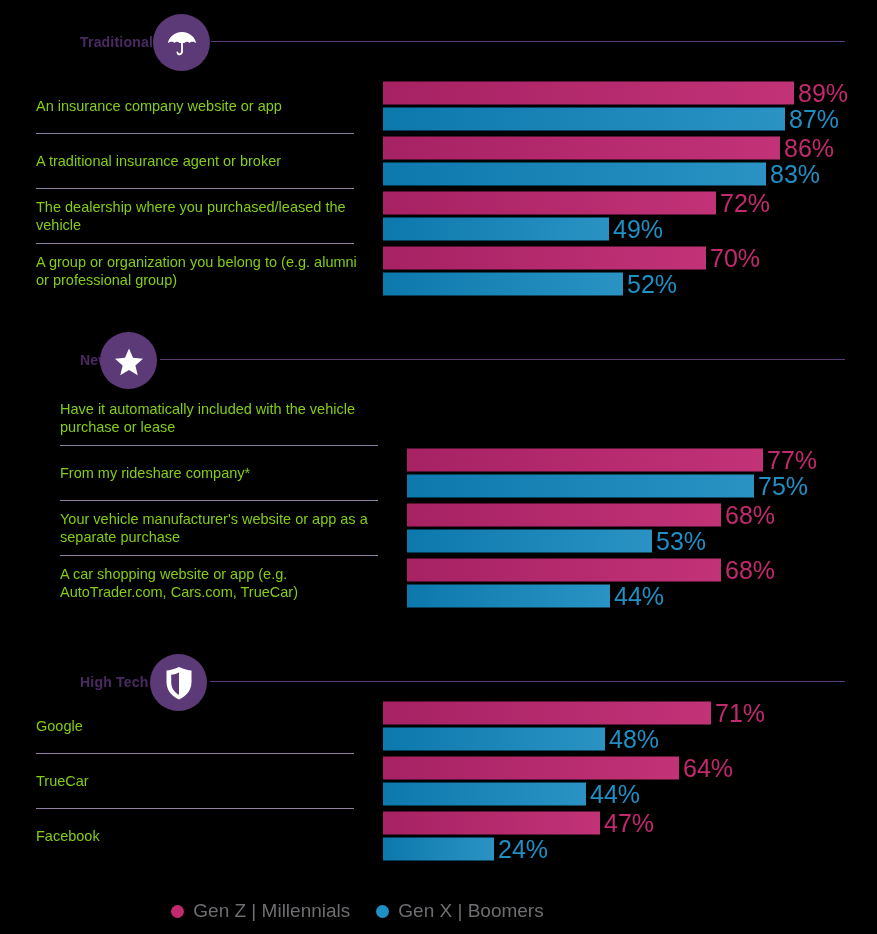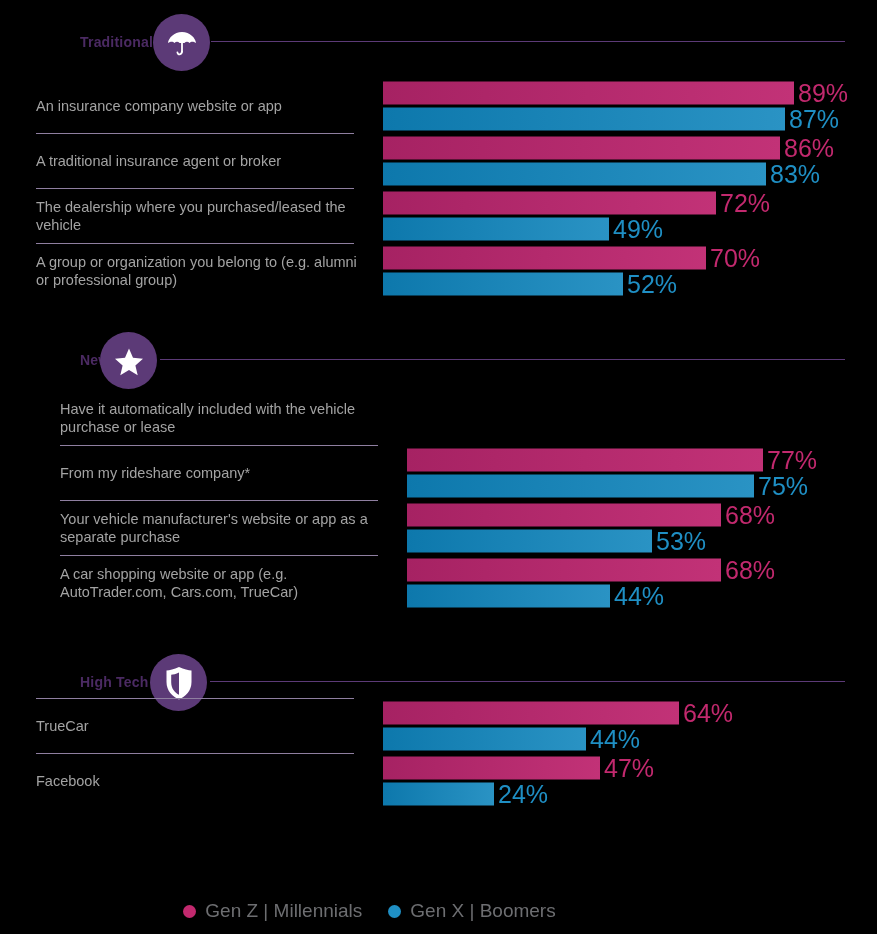--- a/index.html
+++ b/index.html
@@ -76,21 +76,21 @@
     left: 36px;
     width: 318px;
     height: 1px;
     background: #8f7fa0;
     top: 0;
   }
   .row-label {
     position: absolute;
     left: 36px;
     width: 330px;
-    color: #a3a3a3;
+    color: #84cc16;
     font-size: 14.5px;
     line-height: 18px;
     top: 50%;
     transform: translateY(-50%);
   }
   .bars {
     position: absolute;
     left: 383px;
     top: 50%;
     transform: translateY(-50%);
@@ -118,21 +118,21 @@
     font-weight: normal;
     margin-left: 4px;
     white-space: nowrap;
   }
   .bar-value.genz { color: #c2296e; }
   .bar-value.genx { color: #1f8fc4; }
 
   
   #legend {
     position: absolute;
-    left: 12px;
+    left: 0;
     bottom: 12px;
     width: 715px;
     display: flex;
     justify-content: center;
     align-items: center;
     gap: 26px;
   }
   .legend-item {
     display: flex;
     align-items: center;
@@ -299,20 +299,33 @@
               <path d="M17 2 C12 4.4 7.5 5.4 4.5 5.6 L4.5 17 C4.5 26 10.5 31.5 17 34.5 C23.5 31.5 29.5 26 29.5 17 L29.5 5.6 C26.5 5.4 22 4.4 17 2 Z" fill="#ffffff"></path>
               <path d="M17 7.5 C17 7.5 17 7.5 17 7.5 C14 9 11 9.7 9.2 9.8 L9.2 17.2 C9.2 23.6 12.8 27.6 17 29.8 Z" fill="#5c3a77"></path>
             </svg>
           </span>
         </div>
         <div class="section-rule" style="left: 210px; width: 635px;"></div>
       </div>
     </div>
     <div class="rows" style="top: 698px;">
       <div class="row">
+        <div class="row-label">Google</div>
+        <div class="bars">
+          <div class="bar-line">
+            <div class="bar genz" style="width: 328px;"></div>
+            <div class="bar-value genz">71%</div>
+          </div>
+          <div class="bar-line">
+            <div class="bar genx" style="width: 222px;"></div>
+            <div class="bar-value genx">48%</div>
+          </div>
+        </div>
+      </div>
+      <div class="row">
         <div class="row-divider"></div>
         <div class="row-label">TrueCar</div>
         <div class="bars">
           <div class="bar-line">
             <div class="bar genz" style="width: 296px;"></div>
             <div class="bar-value genz">64%</div>
           </div>
           <div class="bar-line">
             <div class="bar genx" style="width: 203px;"></div>
             <div class="bar-value genx">44%</div>

